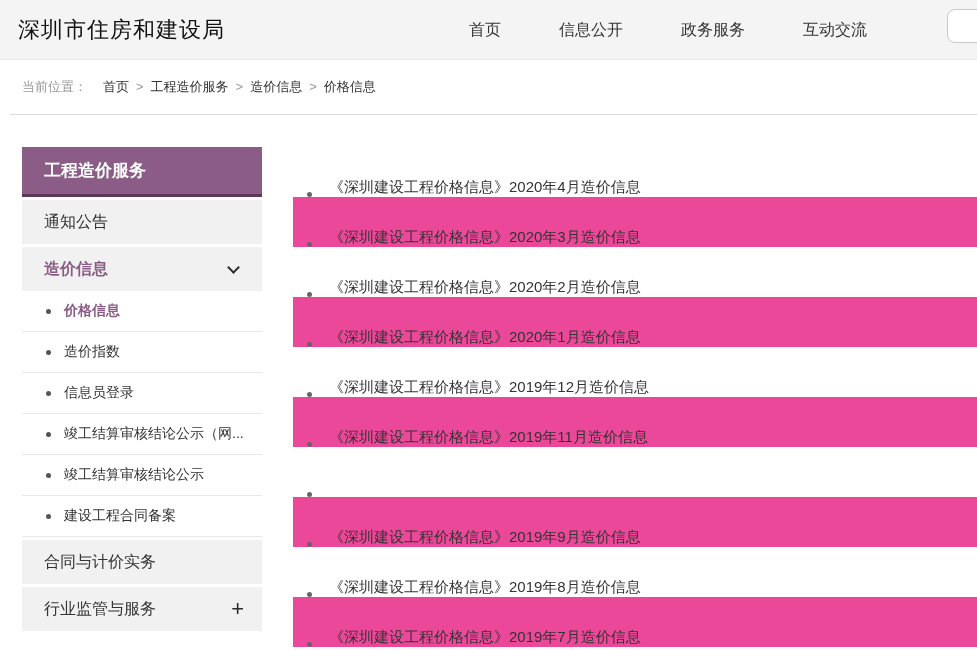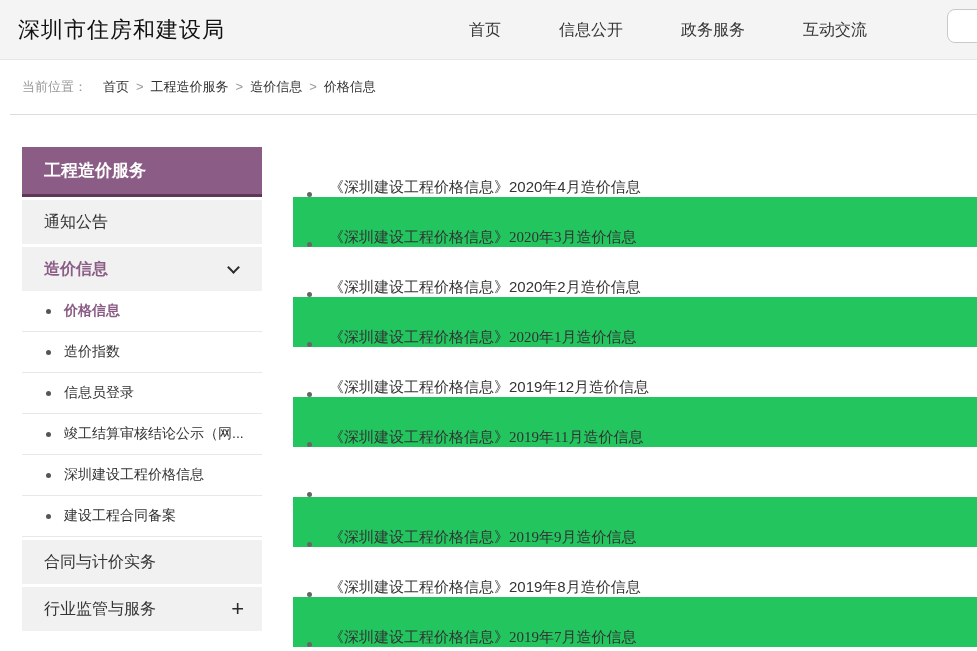--- a/index.html
+++ b/index.html
@@ -32,21 +32,21 @@
   .side-section.active { color: #8b5c85; font-weight: bold; }
   .chevron-down { position: absolute; right: 24px; top: 16px; width: 9px; height: 9px; border-right: 2px solid #2b2b2b; border-bottom: 2px solid #2b2b2b; transform: rotate(45deg); }
   .plus-glyph { position: absolute; right: 18px; top: 0; font-size: 22px; font-weight: normal; color: #2b2b2b; line-height: 44px; }
   .side-sub { display: flex; align-items: center; height: 41px; background: #fff; border-bottom: 1px solid #e8e8e8; padding-left: 24px; font-size: 14px; color: #333; cursor: pointer; white-space: nowrap; overflow: hidden; }
   .side-sub.active { color: #8b5c85; font-weight: bold; }
   .sub-bullet { width: 5px; height: 5px; border-radius: 50%; background: #555; margin-right: 13px; flex: none; }
 
   
   .main { flex: 1; margin-left: 31px; min-width: 0; }
   .article-row { display: flex; align-items: flex-end; height: 50px; padding-left: 14px; }
-  .article-row.alt { background: #22c55e; font-family: Liberation Serif, serif; }
+  .article-row.alt { background: #ec4899; }
   .row-bullet { width: 5px; height: 5px; border-radius: 50%; background: #666; margin-right: 17px; flex: none; }
   .article-link { font-size: 15px; color: #333; cursor: pointer; white-space: nowrap; }
 </style>
 </head>
 <body>
 
 <div class="page">
 
   <header class="header">
     <div class="site-title">深圳市住房和建设局</div>
@@ -83,21 +83,21 @@
           <div class="side-sub">
             <span class="sub-bullet"></span>
             <span>信息员登录</span>
           </div>
           <div class="side-sub">
             <span class="sub-bullet"></span>
             <span>竣工结算审核结论公示（网...</span>
           </div>
           <div class="side-sub">
             <span class="sub-bullet"></span>
-            <span>深圳建设工程价格信息</span>
+            <span>竣工结算审核结论公示</span>
           </div>
           <div class="side-sub">
             <span class="sub-bullet"></span>
             <span>建设工程合同备案</span>
           </div>
           <div class="side-section"><span>合同与计价实务</span></div>
           <div class="side-section"><span>行业监管与服务</span><span class="plus-glyph">+</span></div>
         </div>
     </aside>
 

